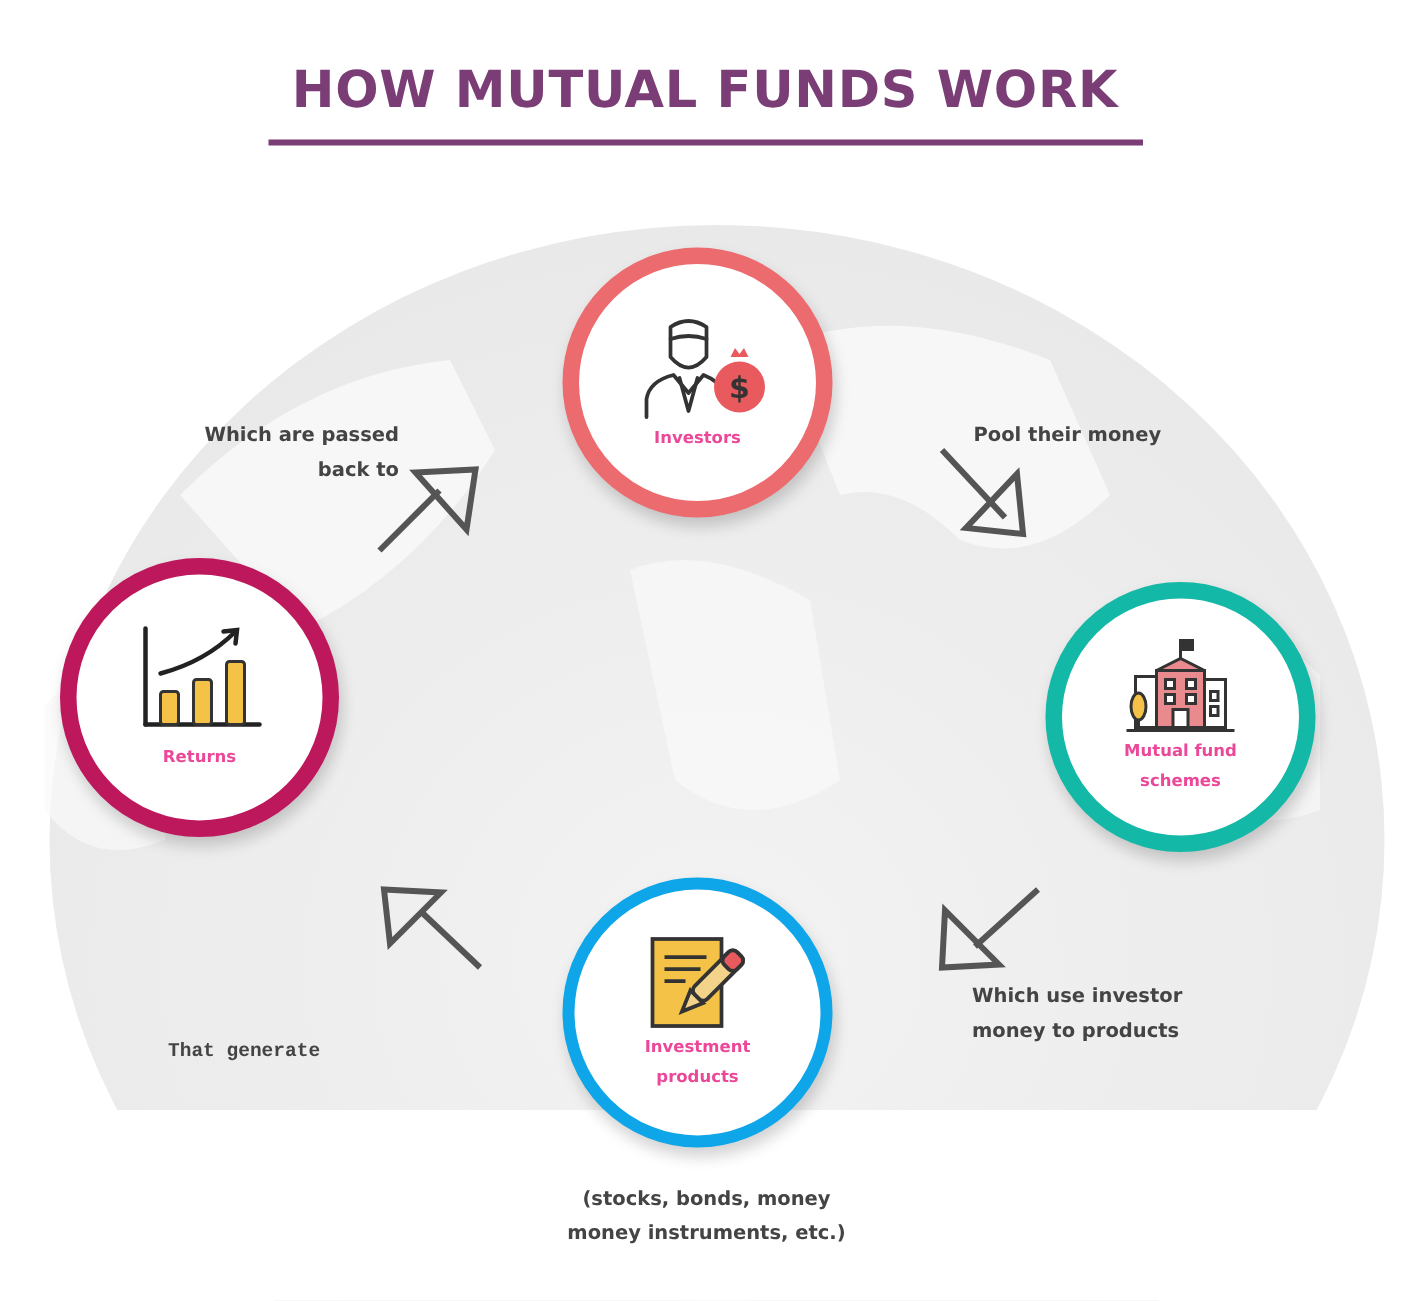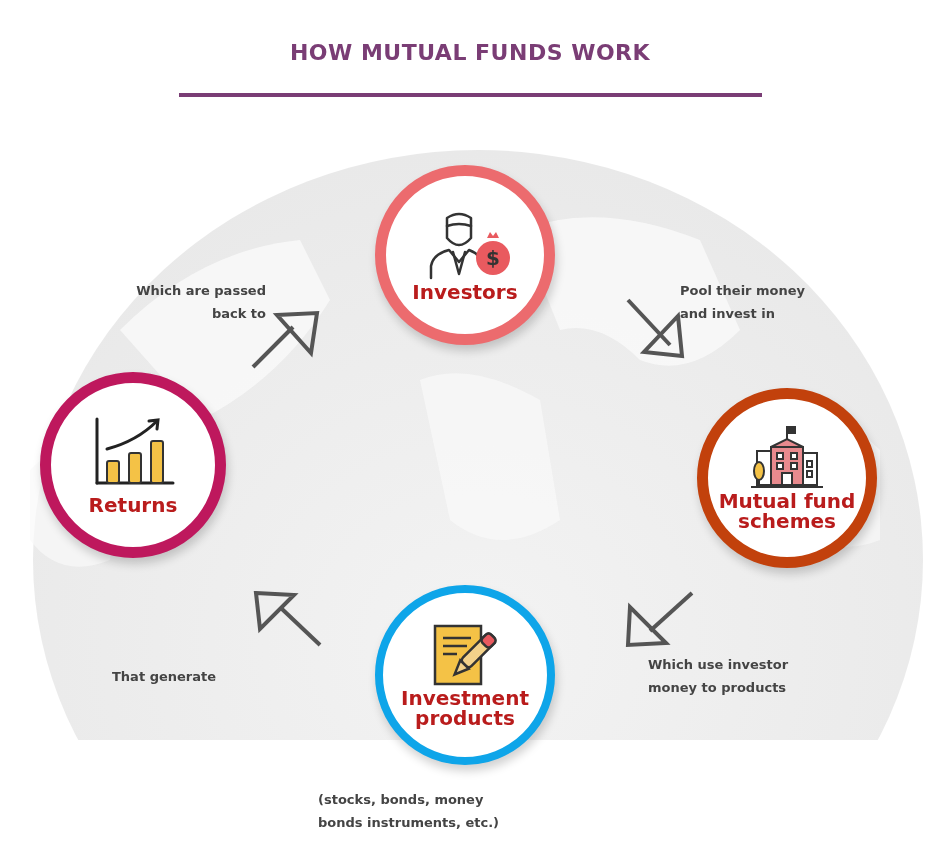--- a/index.html
+++ b/index.html
@@ -1,25 +1,25 @@
 <!DOCTYPE html>
 <html><head>
 <meta charset="utf-8">
 <style>
   html, body { margin:0; padding:0; }
   body { width:934px; height:867px; background:#ffffff; position:relative; overflow:hidden;
          font-family:"DejaVu Sans","Liberation Sans",sans-serif; color:#3a3a3a; }
   .title { position:absolute; left:180px; top:40px; width:580px; text-align:center;
-           font-size:22px; font-weight:bold; color:#7a3d75; letter-spacing:0.5px; white-space:nowrap; }
+           font-size:34px; font-weight:bold; color:#7a3d75; letter-spacing:0.5px; white-space:nowrap; }
   .title-rule { position:absolute; left:179px; top:93px; width:583px; height:4px; background:#7a3d75; }
   .globe { position:absolute; left:0; top:0; width:934px; height:867px; }
   .node { position:absolute; border-radius:50%; background:#fff; box-sizing:border-box;
           box-shadow: 2px 6px 10px rgba(0,0,0,0.18); display:flex; flex-direction:column;
           align-items:center; justify-content:center; }
-  .node .lbl { font-weight:bold; font-size:20px; color:#b91c1c; text-align:center; line-height:20px; }
+  .node .lbl { font-weight:bold; font-size:11px; color:#ec4899; text-align:center; line-height:20px; }
   .node svg { display:block; }
   .caption { position:absolute; font-size:13px; font-weight:bold; color:#444; line-height:23px; }
   .arrow { position:absolute; }
 </style>
 </head>
 <body>
 
 <svg class="globe" viewBox="0 0 934 867">
   <defs>
     <radialGradient id="g" cx="50%" cy="60%" r="60%">
@@ -47,21 +47,21 @@
       <path d="M14 70 L14 58 Q16 46 32 42 L42 54 L52 42 Q62 46 64 52"></path>
       <path d="M36 44 L42 66 L48 44"></path>
     </g>
     <path d="M70 30 l3 -6 l3 4 l3 -4 l3 6 Z" fill="#e95a5f"></path>
     <circle cx="76" cy="50" r="17" fill="#e95a5f"></circle>
     <text x="76" y="57" font-size="20" font-weight="bold" text-anchor="middle" fill="#333" font-family="DejaVu Sans, sans-serif">$</text>
   </svg>
   <div class="lbl">Investors</div>
 </div>
 
-<div class="node" style="left:697px; top:388px; width:180px; height:180px; border:11px solid #c2410c;">
+<div class="node" style="left:697px; top:388px; width:180px; height:180px; border:11px solid #14b8a6;">
   <svg width="80" height="66" viewBox="0 0 80 66">
     <g stroke="#333" stroke-width="2" fill="none">
       <line x1="40" y1="2" x2="40" y2="14"></line>
       <rect x="40" y="2" width="8" height="6" fill="#333"></rect>
       <path d="M24 22 L40 14 L56 22 Z" fill="#e88a8e"></path>
       <rect x="24" y="22" width="32" height="38" fill="#e88a8e"></rect>
       <rect x="10" y="26" width="14" height="34"></rect>
       <rect x="56" y="28" width="14" height="32"></rect>
       <rect x="30" y="28" width="6" height="6" fill="#fff"></rect>
       <rect x="44" y="28" width="6" height="6" fill="#fff"></rect>
@@ -135,35 +135,34 @@
   </g>
 </svg>
 
 <svg class="arrow" style="left:245px; top:305px;" width="80" height="70" viewBox="0 0 80 70">
   <g stroke="#555" stroke-width="4" fill="none">
     <line x1="8" y1="62" x2="48" y2="22"></line>
     <path d="M32 10 L72 8 L66 48 Z"></path>
   </g>
 </svg>
 
-<div class="caption" style="left:680px; top:279px;">
+<div class="caption" style="left:649px; top:279px;">
   <div>Pool their money</div>
-  <div>and invest in</div>
 </div>
 
 <div class="caption" style="left:648px; top:653px;">
   <div>Which use investor</div>
   <div>money to products</div>
 </div>
 
-<div class="caption" style="left:318px; top:788px; width:306px; ">
+<div class="caption" style="left:318px; top:788px; width:306px; text-align:center;">
   <div>(stocks, bonds, money</div>
-  <div>bonds instruments, etc.)</div>
+  <div>money instruments, etc.)</div>
 </div>
 
-<div class="caption" style="left:112px; top:665px;">
+<div class="caption" style="left:112px; top:689px;font-family:Liberation Mono, monospace;">
   <div>That generate</div>
 </div>
 
 <div class="caption" style="left:40px; top:279px; width:226px; text-align:right;">
   <div>Which are passed</div>
   <div>back to</div>
 </div>
 
 </body></html>

